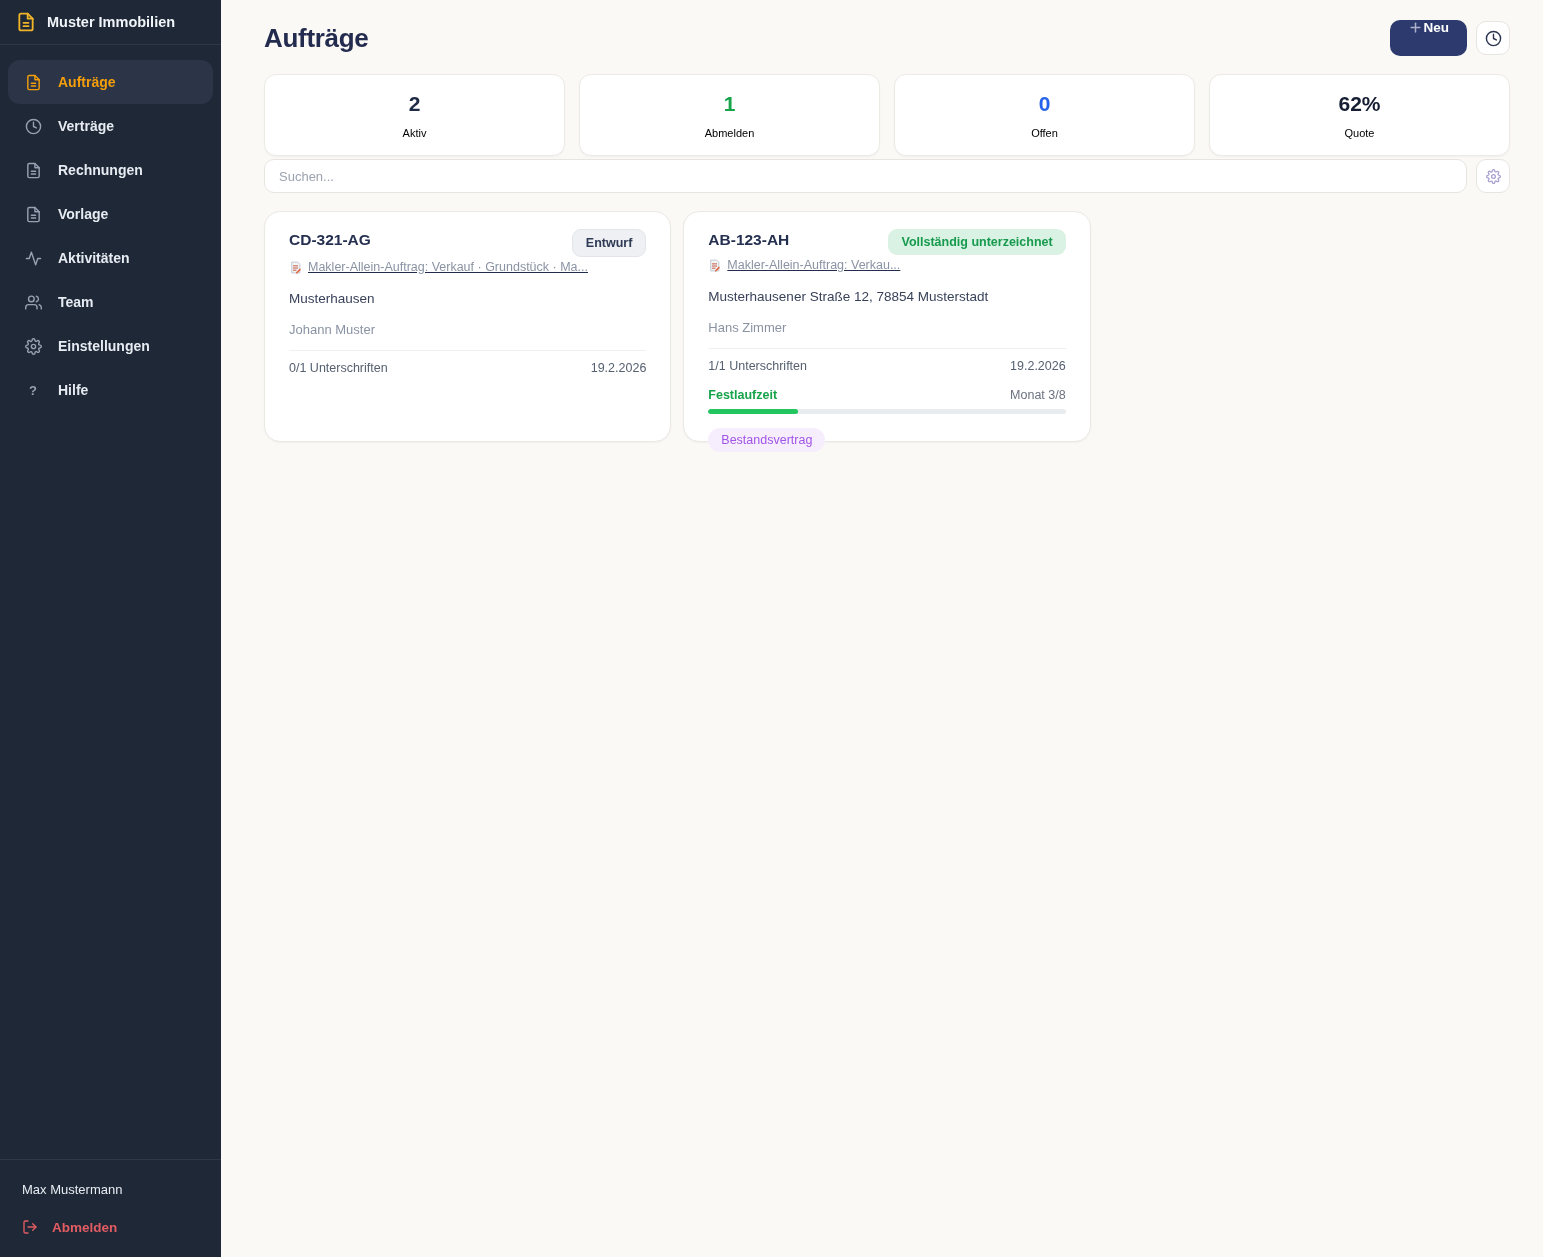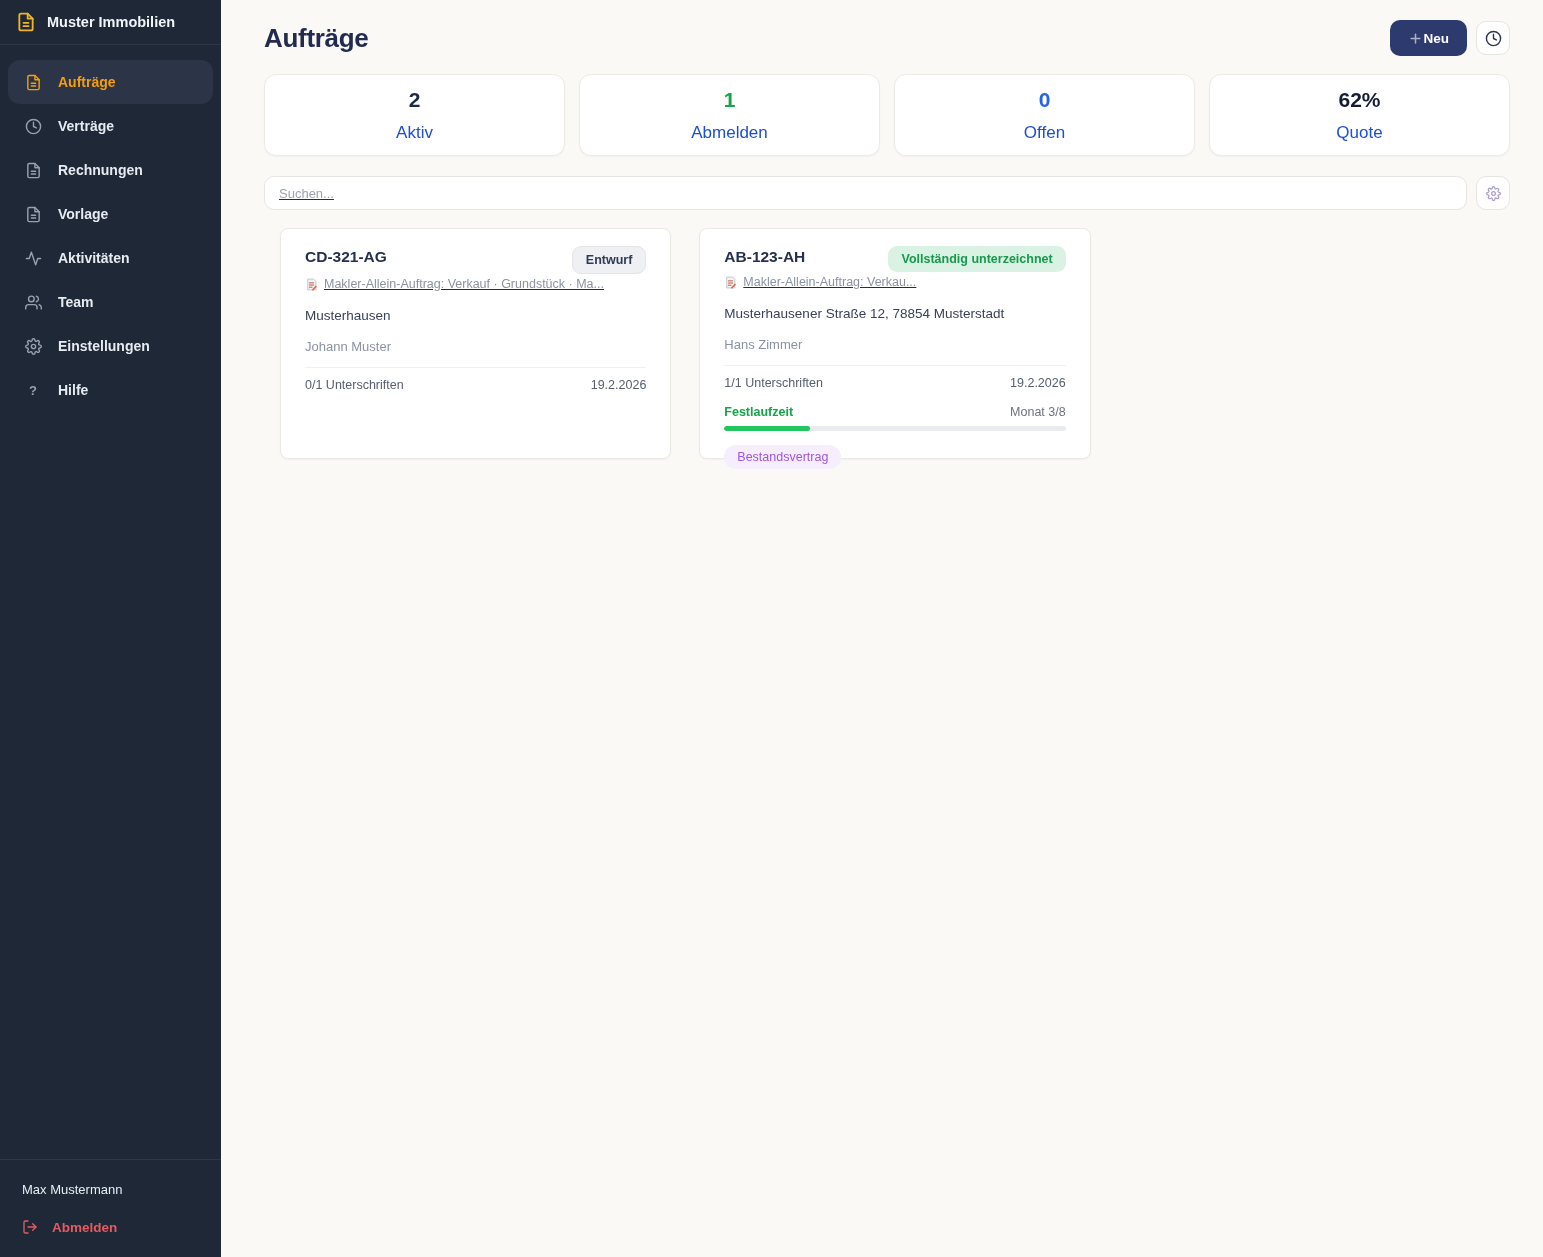--- a/index.html
+++ b/index.html
@@ -54,21 +54,21 @@
 
   
   .main { flex:1; padding:0 33px 0 43px; }
   .header-row {
     display:flex; align-items:center; justify-content:space-between;
     margin-top:20px;
   }
   .page-title { font-size:26px; font-weight:800; color:#232c4e; letter-spacing:-0.3px; }
   .header-actions { display:flex; align-items:center; gap:9px; }
   .btn-new {
-    display:flex; align-items:center; 
+    display:flex; 
     background:#2d3a6e; color:#ffffff;
     border:none; border-radius:10px;
     padding:0 18px; height:36px;
     font-family:inherit; font-size:13.5px; font-weight:700;
     cursor:pointer;
   }
   .btn-new .plus { color:#aab1c9; display:flex; }
   .btn-icon {
     width:34px; height:34px;
     background:#ffffff; border:1px solid #e7e5e0; border-radius:10px;
@@ -83,49 +83,48 @@
     background:#ffffff; border:1px solid #eceae5; border-radius:12px;
     box-shadow:0 1px 2px rgba(20,20,40,0.04);
     display:flex; flex-direction:column; align-items:center; justify-content:center;
     gap:3px;
   }
   .stat-value { font-size:21px; font-weight:800; }
   .stat-value.navy { color:#1f2a44; }
   .stat-value.green { color:#16a34a; }
   .stat-value.blue { color:#2563eb; }
   .stat-value.dark { color:#151d33; }
-  .stat-label { font-size:17px; color:#1d4ed8;margin-top:8px; }
-
-  
-  .search-row { display:flex; gap:9px; margin-top:20px;text-decoration:underline; }
+  .stat-label { font-size:11px; color:#000000;margin-top:8px; }
+
+  
+  .search-row { display:flex; gap:9px; margin-top:3px; }
   .search-input {
     flex:1; height:34px;
     background:#ffffff; border:1px solid #e7e5e0; border-radius:10px;
     padding:0 14px; font-family:inherit; font-size:13px; color:#374151;
     outline:none;
   }
   .search-input::placeholder { color:#9ca3af; }
   .filter-btn {
     width:34px; height:34px;
     background:#ffffff; border:1px solid #e7e5e0; border-radius:10px;
     display:flex; align-items:center; justify-content:center;
     color:#a79fd0; cursor:pointer;
   }
 
   
   .orders-grid {
     display:grid; grid-template-columns:repeat(3, 1fr); gap:12px;
     margin-top:18px;
   }
   .order-card {
-    background:#ffffff; border:1px solid #ebe9e4; border-radius:8px;
+    background:#ffffff; border:1px solid #ebe9e4; border-radius:16px;
     box-shadow:0 1px 2px rgba(20,20,40,0.04);
     height:231px; padding:17px 24px 0 24px;
     cursor:pointer;
-    margin-left:16px;
   }
   .oc-top { display:flex; justify-content:space-between; align-items:flex-start; }
   .oc-id { font-size:15.5px; font-weight:800; color:#253050; padding-top:2px; }
   .badge {
     font-size:12.5px; font-weight:700;
     padding:6px 13px; border-radius:9px; white-space:nowrap;
   }
   .badge.draft { background:#eef0f3; color:#2f3a55; border:1px solid #e3e5ea; }
   .badge.signed { background:#d9f2e3; color:#189a4e; }
   .oc-type { display:flex; align-items:center; gap:6px; margin-top:3px;text-decoration:underline; }

